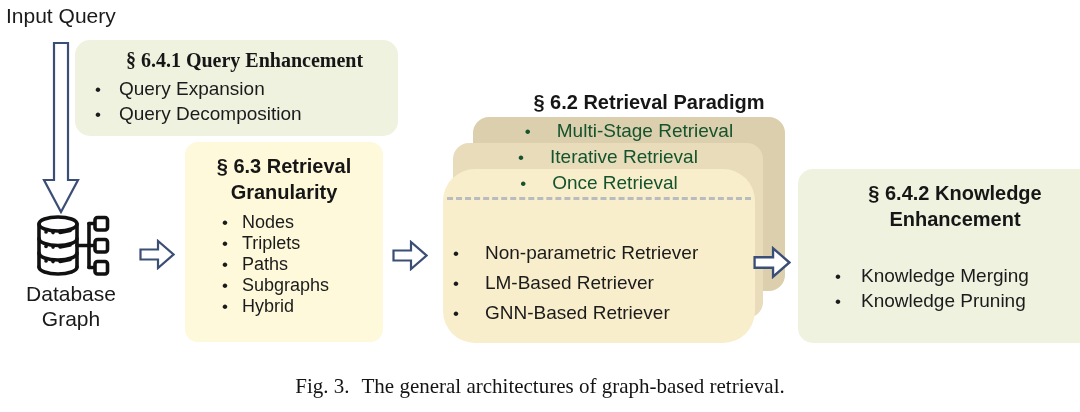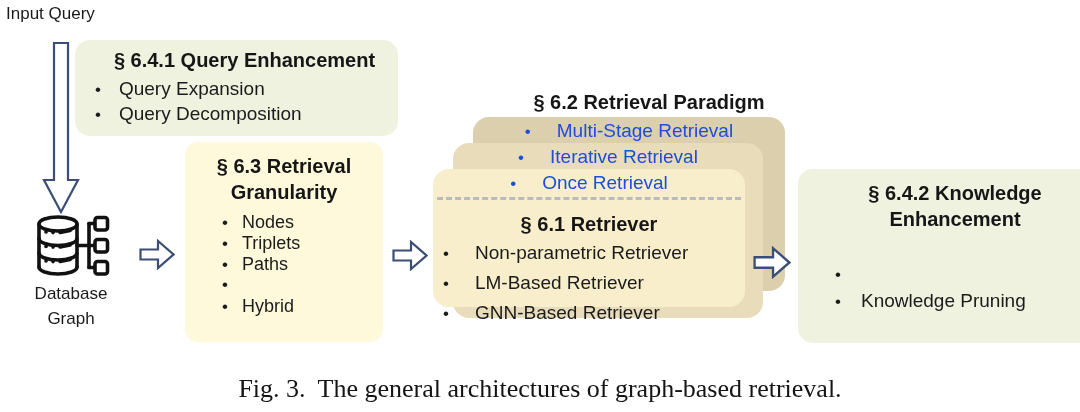--- a/index.html
+++ b/index.html
@@ -7,21 +7,21 @@
     position: relative;
     width: 1080px;
     height: 412px;
     background: #ffffff;
     font-family: "Liberation Sans", sans-serif;
     color: #111;
     overflow: hidden;
   }
   .abs { position: absolute; }
 
-  .plain-label { font-size: 17px; color: #1a1a1a; }
+  .plain-label { font-size: 21px; color: #1a1a1a; }
 
   .box {
     position: absolute;
     border-radius: 15px;
     box-sizing: border-box;
   }
   .green-box  { background: var(--green_box); }
   .yellow-box { background: var(--yellow_box); }
 
   .box-title {
@@ -50,56 +50,56 @@
   .layer-back   { background: var(--layer_back); }
   .layer-middle { background: var(--layer_middle); }
   .layer-front  { background: var(--layer_front); }
 
   .layer-bullet-line {
     position: absolute;
     top: 1px; left: 0; right: 0;
     text-align: center;
     font-size: 19px;
     line-height: 25px;
-    color: #1d4ed8;
+    color: #14532d;
     white-space: nowrap;
   }
   .layer-bullet-line .bullet-dot { margin-right: 26px; }
 
   .dashed-divider {
     position: absolute;
     top: 28px; left: 4px; right: 4px;
     border-top: 3px dashed var(--dashed_divider);
   }
 
   .caption {
     position: absolute;
     top: 374px; left: 0; right: 0;
     text-align: center;
     font-family: "Liberation Serif", serif;
-    font-size: 26px;
+    font-size: 21px;
     color: #141414;
   }
   .caption .cap-label { margin-right: 12px; }
 
   svg { display: block; }
 </style>
 </head>
 <body>
 
 <div id="canvas">
 
   <div class="abs plain-label" style="left:6px; top:4px;">Input Query</div>
 
   <svg class="abs" style="left:42px; top:42px;" width="38" height="172" viewBox="0 0 38 172">
     <polygon points="12,1 26,1 26,138 36,138 19,170 2,138 12,138" fill="#ffffff" stroke="var(--arrow_outline)" stroke-width="2.2" stroke-linejoin="miter"></polygon>
   </svg>
 
   <div class="box green-box" style="left:75px; top:40px; width:323px; height:96px;">
-    <div class="abs box-title" style="left:16px; right:0; top:7px;">§ 6.4.1 Query Enhancement</div>
+    <div class="abs box-title" style="left:16px; right:0; top:7px;font-family:Liberation Serif, serif;">§ 6.4.1 Query Enhancement</div>
     <div class="bullet-row" style="left:20px; top:38px; gap:18px;">
       <span class="bullet-dot">•</span>
       <span>Query Expansion</span>
     </div>
     <div class="bullet-row" style="left:20px; top:63px; gap:18px;">
       <span class="bullet-dot">•</span>
       <span>Query Decomposition</span>
     </div>
   </div>
 
@@ -152,20 +152,21 @@
     <div class="bullet-row" style="left:37px; top:91px;  gap:14px; font-size:18px;">
       <span class="bullet-dot">•</span>
       <span>Triplets</span>
     </div>
     <div class="bullet-row" style="left:37px; top:112px; gap:14px; font-size:18px;">
       <span class="bullet-dot">•</span>
       <span>Paths</span>
     </div>
     <div class="bullet-row" style="left:37px; top:133px; gap:14px; font-size:18px;">
       <span class="bullet-dot">•</span>
+      <span>Subgraphs</span>
     </div>
     <div class="bullet-row" style="left:37px; top:154px; gap:14px; font-size:18px;">
       <span class="bullet-dot">•</span>
       <span>Hybrid</span>
     </div>
   </div>
 
   <svg class="abs" style="left:392px; top:240px;" width="36" height="31" viewBox="0 0 36 31">
     <polygon points="1.5,10.5 19,10.5 19,2 34.5,15.5 19,29 19,20.5 1.5,20.5" fill="#ffffff" stroke="var(--arrow_outline)" stroke-width="2.2"></polygon>
   </svg>
@@ -175,26 +176,25 @@
   <div class="layer layer-back" style="left:473px; top:117px; width:312px; height:174px;">
     <div class="layer-bullet-line">
       <span class="bullet-dot">•</span><span>Multi-Stage Retrieval</span>
     </div>
   </div>
   <div class="layer layer-middle" style="left:453px; top:143px; width:310px; height:175px;">
     <div class="layer-bullet-line">
       <span class="bullet-dot">•</span><span>Iterative Retrieval</span>
     </div>
   </div>
-  <div class="layer layer-front" style="left:433px; top:169px; width:312px; height:138px;">
+  <div class="layer layer-front" style="left:443px; top:169px; width:312px; height:174px;border-radius:32px;">
     <div class="layer-bullet-line">
       <span class="bullet-dot">•</span><span>Once Retrieval</span>
     </div>
     <div class="dashed-divider"></div>
-    <div class="abs box-title" style="left:0; right:0; top:42px;">§ 6.1 Retriever</div>
     <div class="bullet-row" style="left:10px; top:73px;  gap:26px;">
       <span class="bullet-dot">•</span>
       <span>Non-parametric Retriever</span>
     </div>
     <div class="bullet-row" style="left:10px; top:103px; gap:26px;">
       <span class="bullet-dot">•</span>
       <span>LM-Based Retriever</span>
     </div>
     <div class="bullet-row" style="left:10px; top:133px; gap:26px;">
       <span class="bullet-dot">•</span>
@@ -206,20 +206,21 @@
     <polygon points="1.5,10.5 19,10.5 19,2 34.5,15.5 19,29 19,20.5 1.5,20.5" fill="#ffffff" stroke="var(--arrow_outline)" stroke-width="2.2"></polygon>
   </svg>
 
   <div class="box green-box" style="left:798px; top:169px; width:314px; height:174px;">
     <div class="abs box-title" style="left:0; right:0; top:11px;">
       <div>§ 6.4.2 Knowledge</div>
       <div>Enhancement</div>
     </div>
     <div class="bullet-row" style="left:37px; top:96px;  gap:20px;">
       <span class="bullet-dot">•</span>
+      <span>Knowledge Merging</span>
     </div>
     <div class="bullet-row" style="left:37px; top:121px; gap:20px;">
       <span class="bullet-dot">•</span>
       <span>Knowledge Pruning</span>
     </div>
   </div>
 
   <div class="caption">
     <span class="cap-label">Fig. 3.</span><span>The general architectures of graph-based retrieval.</span>
   </div>

